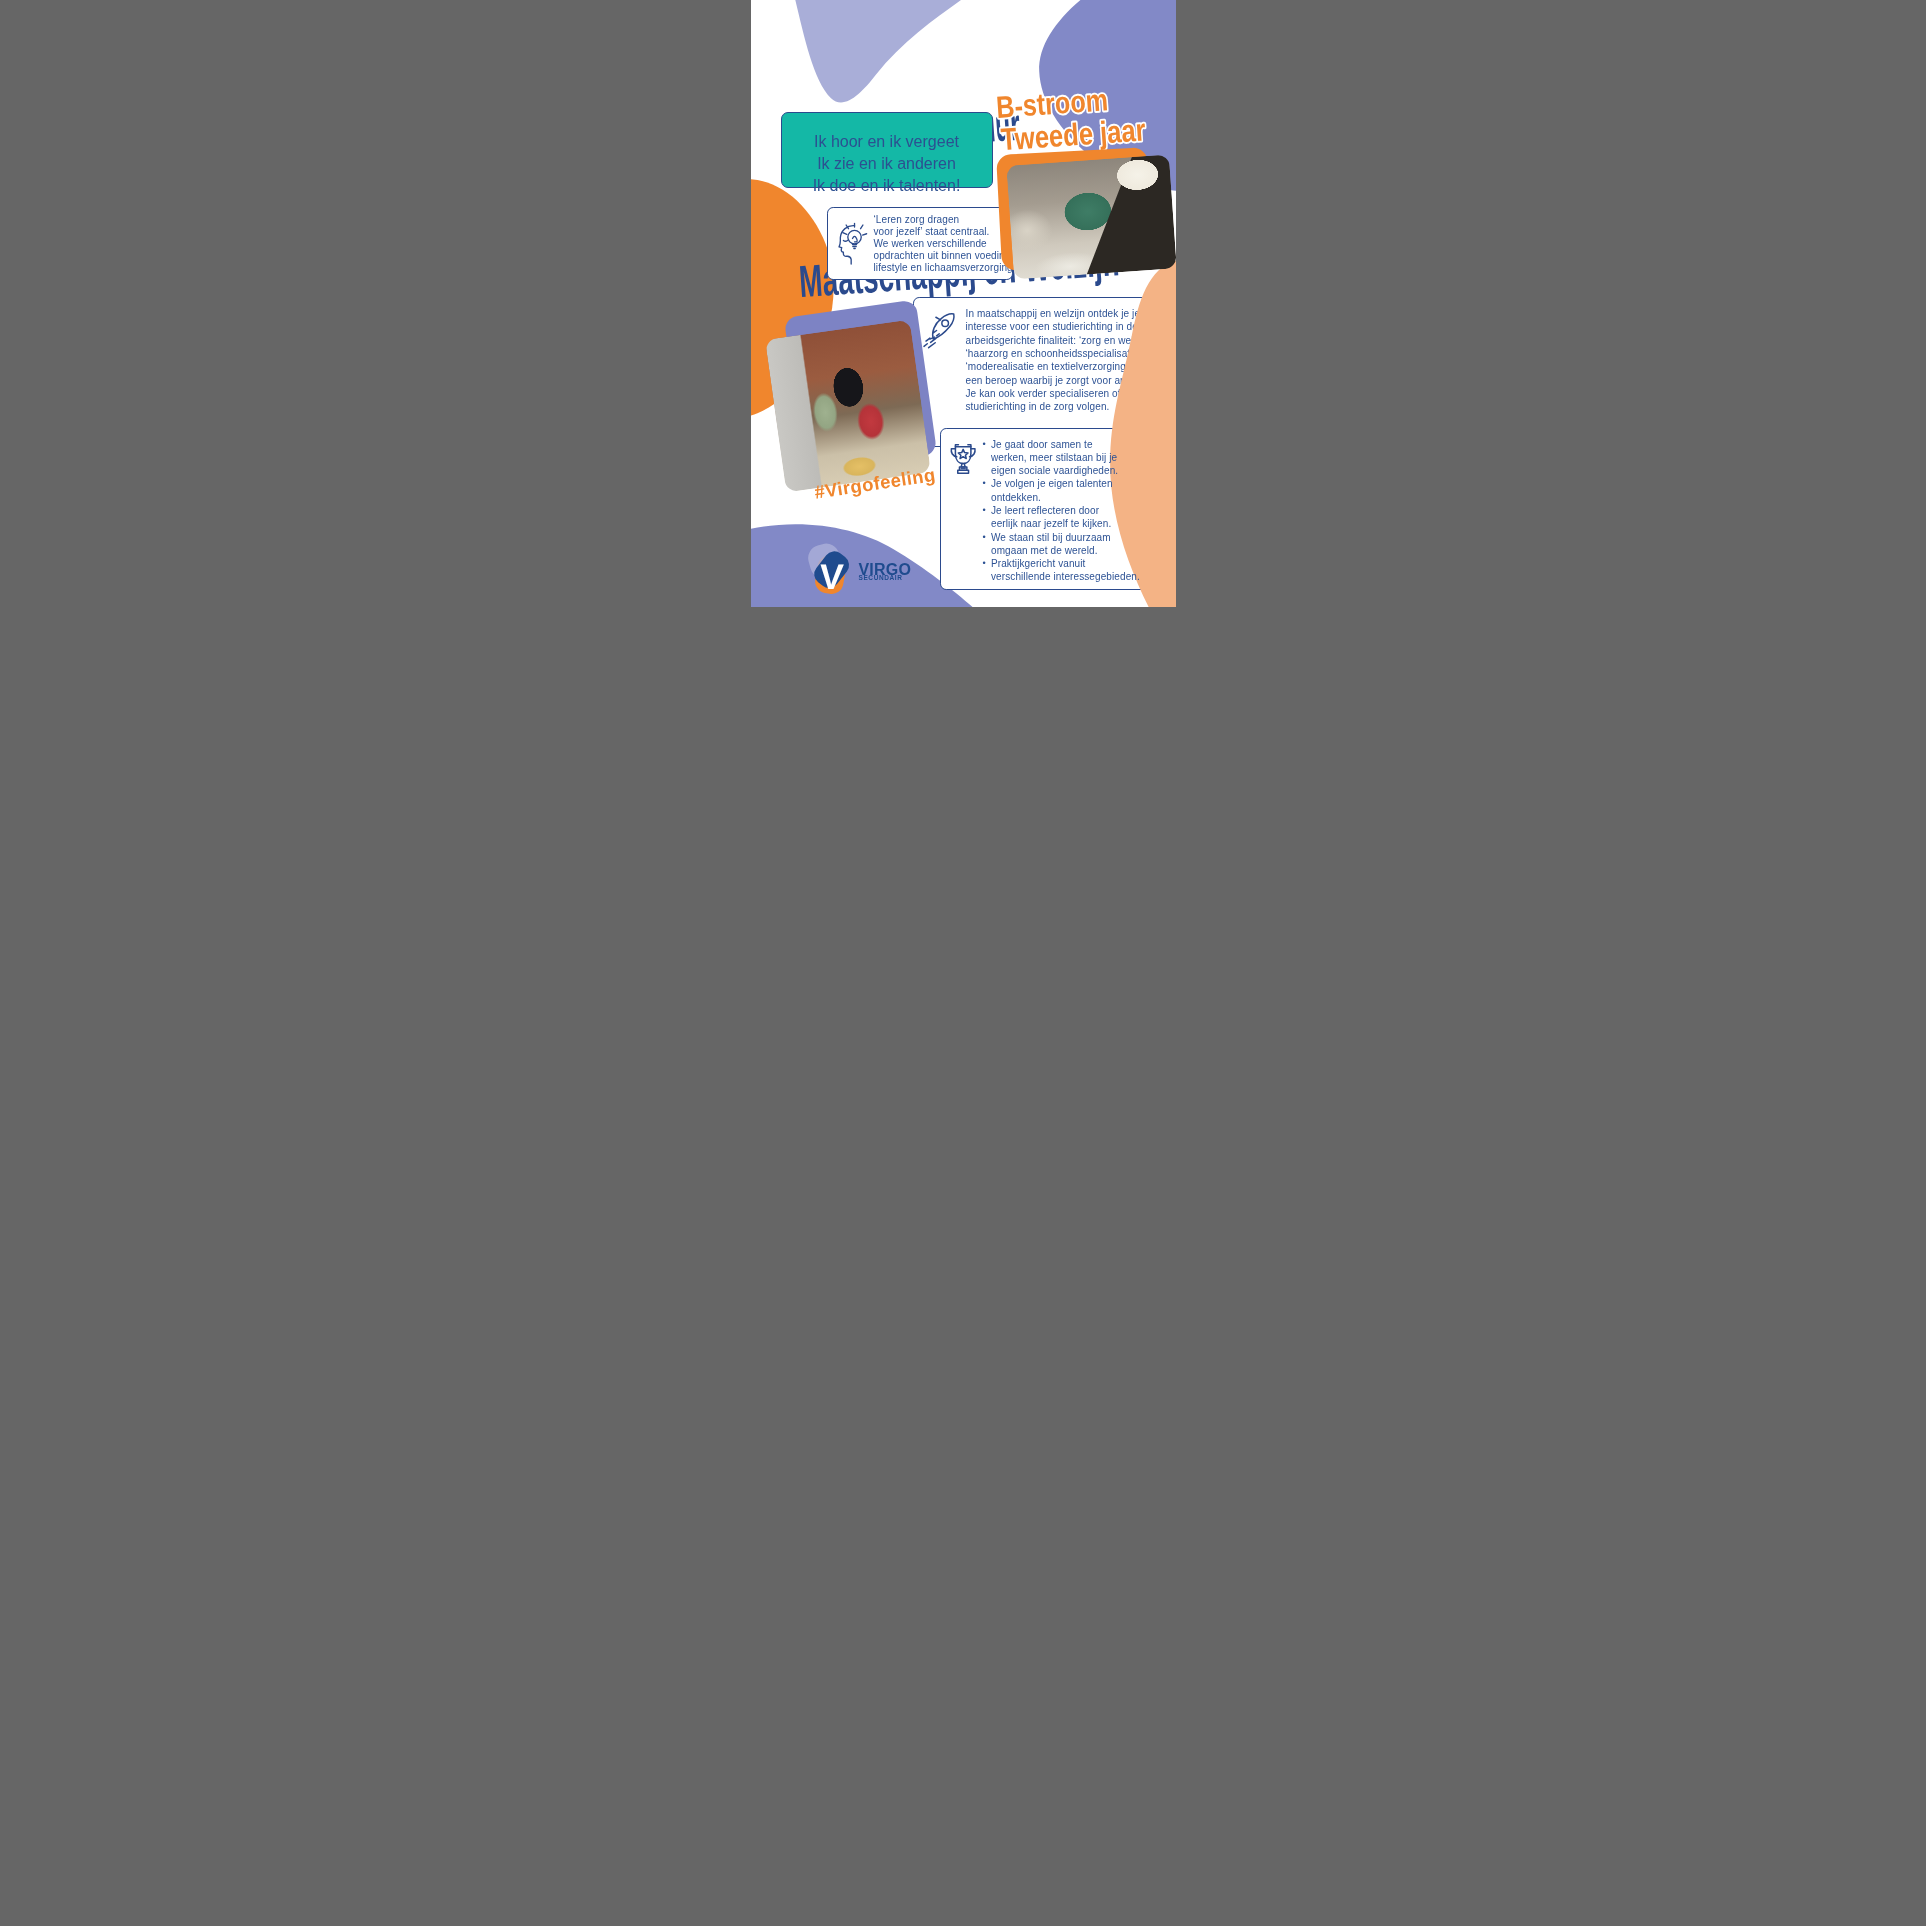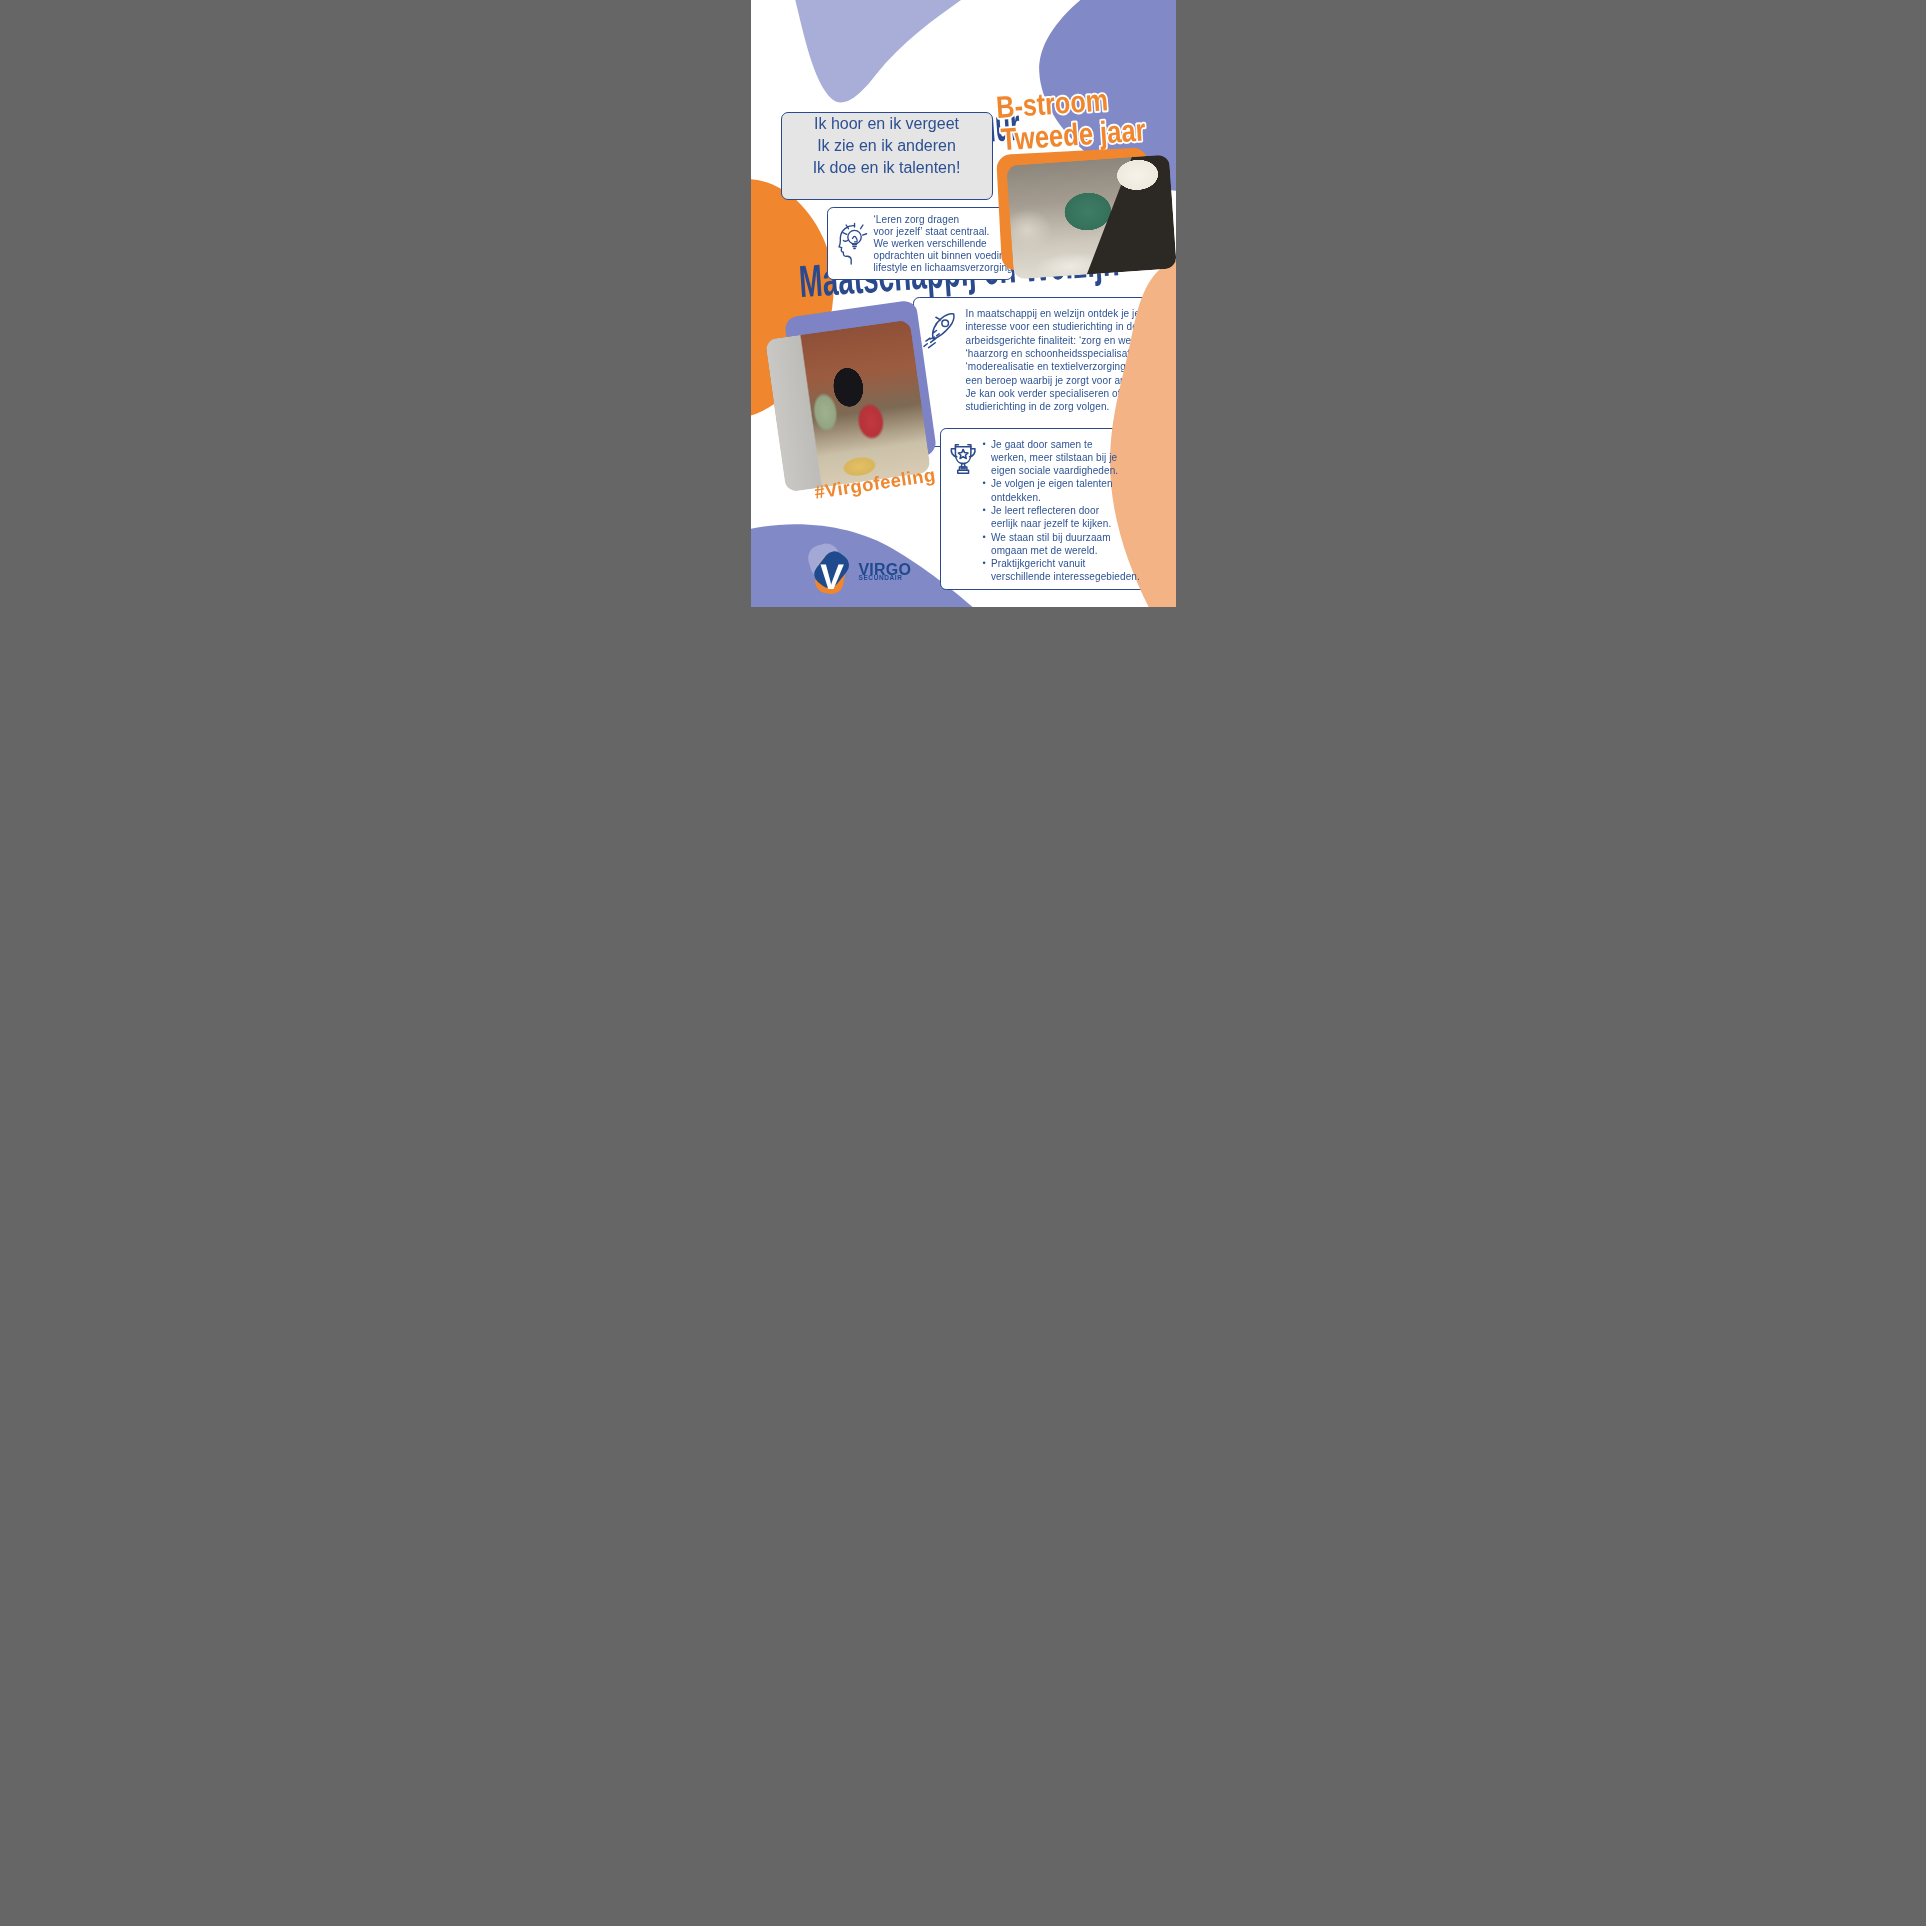--- a/index.html
+++ b/index.html
@@ -14,23 +14,23 @@
          transform-origin:left top;color:#2b4a8d;font-weight:bold;line-height:48px;white-space:pre;}
   .title-l1{font-size:45px;transform:scaleX(.55);transform-origin:left;}
   .title-l2{font-size:45px;transform:scaleX(.62);transform-origin:left;margin-top:-2.3px;}
 
   .stream-svg{position:absolute;left:243px;top:82px;width:133px;height:43px;z-index:1;transform:rotate(-4deg);}
   .year-svg{position:absolute;left:247px;top:112px;width:166px;height:45px;z-index:1;transform:rotate(-4deg);}
   .outline-text{font-family:"Liberation Sans",sans-serif;font-weight:bold;
                 paint-order:stroke;stroke:#ffffff;stroke-width:10px;stroke-linejoin:round;}
 
   
-  .quote-box{position:absolute;left:30px;top:112px;width:212px;height:88px;z-index:1;
-             background:#e5e5e5;border:1.5px solid #2b4a8d;border-radius:7px;box-sizing:border-box;
-             text-align:center;padding-top:0;}
+  .quote-box{position:absolute;left:30px;top:112px;width:212px;height:76px;z-index:1;
+             background:#14b8a6;border:1.5px solid #2b4a8d;border-radius:7px;box-sizing:border-box;
+             text-align:center;padding-top:18px;}
   .quote-line{font-size:16px;line-height:22px;color:#2c5091;white-space:pre;}
 
   
   .info-box{position:absolute;background:#fff;border:1.2px solid #2b4a8d;border-radius:6.2px;
             box-sizing:border-box;}
   .body-text{color:#2d5294;font-size:10px;letter-spacing:0.1px;white-space:pre;}
 
   .care-box{left:76px;top:207px;width:186px;height:73px;z-index:1;}
   .care-icon{position:absolute;left:5.4px;top:8.5px;width:37px;height:53px;}
   .care-text{position:absolute;left:46px;top:6.2px;line-height:12px;}

